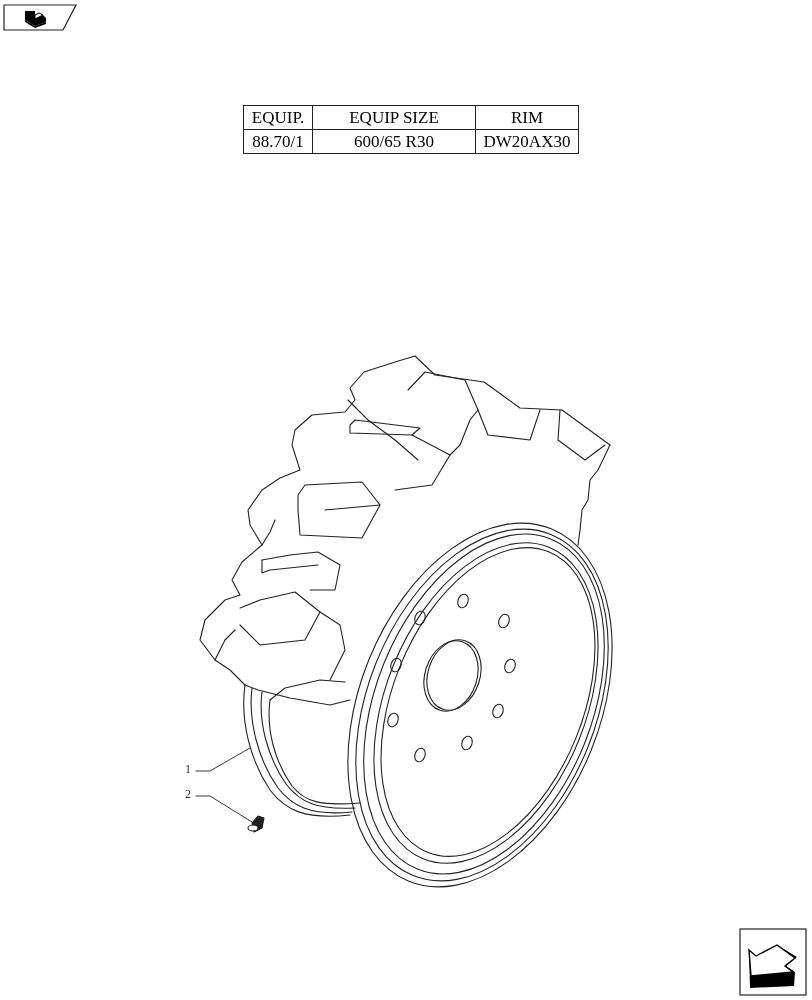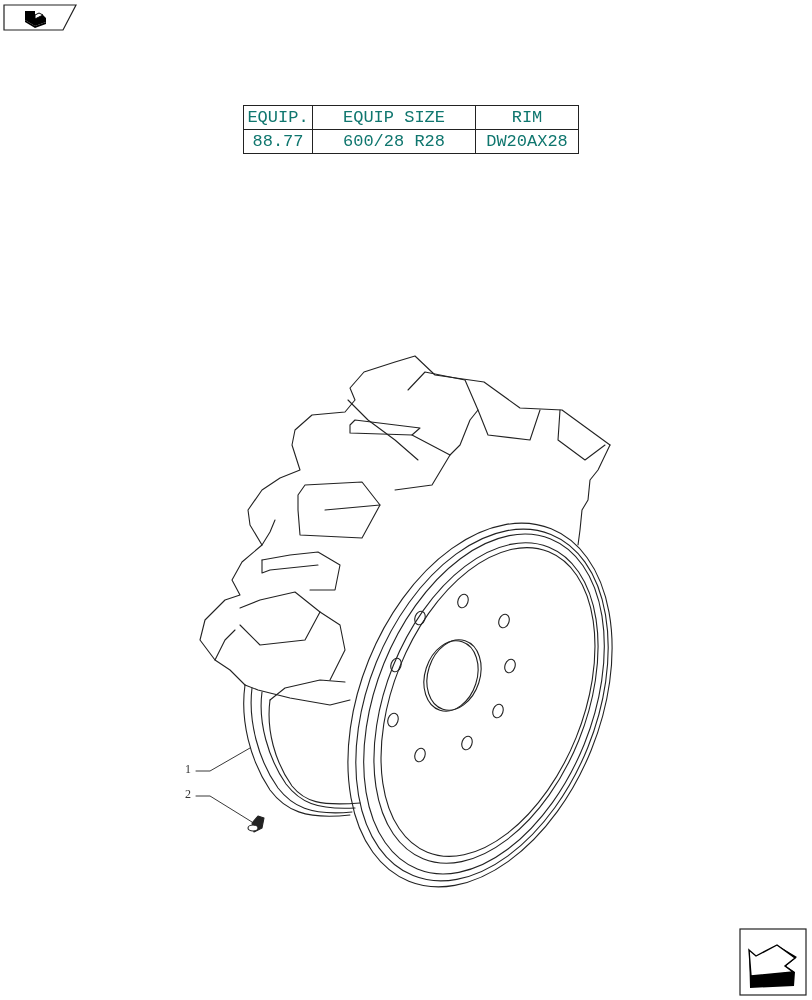--- a/index.html
+++ b/index.html
@@ -1,19 +1,19 @@
 <!DOCTYPE html>
 <html><head>
 <meta charset="utf-8">
 <style>
   html, body { margin:0; padding:0; background:#ffffff; }
   body { width:812px; height:1000px; position:relative; overflow:hidden; font-family:"Liberation Sans", sans-serif; }
   .nav-prev { position:absolute; left:3px; top:4px; width:74px; height:27px; }
   .nav-next { position:absolute; left:739px; top:928px; width:68px; height:68px; }
-  table.spec { position:absolute; left:243px; top:105px; border-collapse:collapse; font-family:Liberation Mono, monospace; font-size:17px; color:#0f766e; }
+  table.spec { position:absolute; left:243px; top:105px; border-collapse:collapse; font-family:Liberation Serif, serif; font-size:17px; color:#000000; }
   table.spec td, table.spec th { border:1px solid #222; padding:0 2px; height:23px; text-align:center; font-weight:normal; white-space:nowrap; line-height:22px; }
   table.spec .c1 { width:64px; }
   table.spec .c2 { width:158px; }
   table.spec .c3 { width:98px; }
   .drawing { position:absolute; left:0; top:0; width:812px; height:1000px; }
   .callout { position:absolute; font-family:"Liberation Serif", serif; font-size:12px; color:#333; }
 </style>
 </head>
 <body>
 
@@ -27,23 +27,23 @@
 </div>
 
 <table class="spec">
   <tbody>
       <tr>
     <th class="c1">EQUIP.</th>
     <th class="c2">EQUIP SIZE</th>
     <th class="c3">RIM</th>
   </tr>
   <tr>
-    <td class="c1">88.77</td>
-    <td class="c2">600/28 R28</td>
-    <td class="c3">DW20AX28</td>
+    <td class="c1">88.70/1</td>
+    <td class="c2">600/65 R30</td>
+    <td class="c3">DW20AX30</td>
   </tr>
 </tbody>
   </table>
 
 <svg class="drawing" viewBox="0 0 812 1000" fill="none" stroke="#222" stroke-width="1.1" stroke-linejoin="round" stroke-linecap="round">
 
   <g>
     <path d="M610,445 L562,410 L520,408 L484,382 L435,375 L415,356 L395,362 L364,372 L350,388 L355,400 L345,412 L312,415 L295,430 L292,445 L300,470 L280,478 L262,490 L248,510 L250,525 L262,545 L242,562 L232,580 L240,595 L225,600 L205,620 L200,640 L215,660 L230,670 L245,685"></path>
     <path d="M610,445 L598,470 L590,480 L588,500 L582,510 L580,530 L578,545"></path>
     <path d="M348,400 L368,420 L395,440 L418,460"></path>

